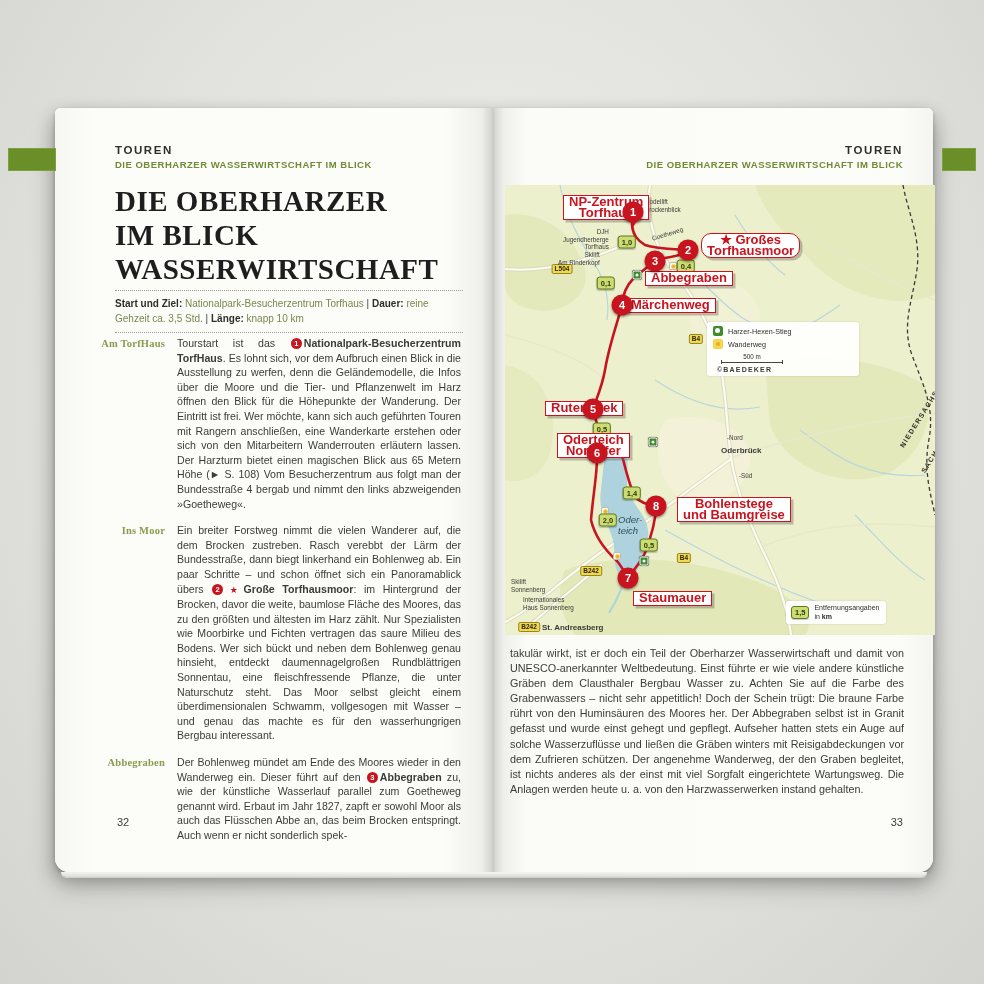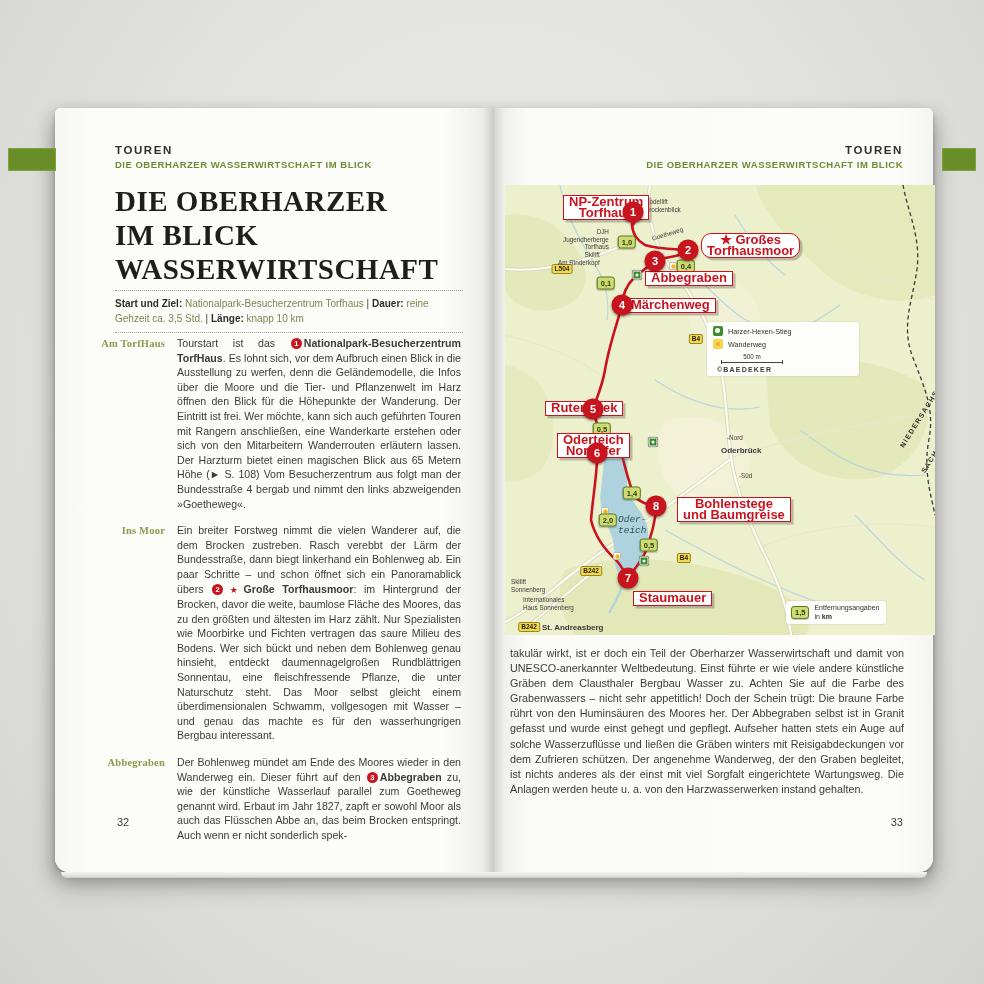--- a/index.html
+++ b/index.html
@@ -81,21 +81,21 @@
     box-shadow:0 1.5px 2.5px rgba(0,0,0,.45); transform:translate(-50%,-50%); }
   .marker.pin::after { content:""; position:absolute; left:50%; top:17px; transform:translateX(-50%);
     border:5px solid transparent; border-top:8px solid #c8141e; }
   .dist { position:absolute; transform:translate(-50%,-50%); background:#ccdc72; border:1px solid #5d7a1e;
     color:#2e3a10; font-size:7.5px; font-weight:bold; line-height:9px; padding:1px 3px; border-radius:3px;
     box-shadow:0 1px 1px rgba(0,0,0,.2); }
   .road { position:absolute; transform:translate(-50%,-50%); background:#f2d84e; border:1px solid #97831f;
     color:#26220a; font-size:6.5px; font-weight:bold; line-height:8px; padding:0 2px; border-radius:2px; }
   .tiny { font-size:6.3px; line-height:7.5px; color:#3a3a38; }
   .tiny.b { font-weight:bold; font-size:8px; line-height:9px; }
-  .lakename { font-family:Liberation Mono, monospace; font-style:italic; font-size:9.5px;
+  .lakename { font-family:Liberation Sans, sans-serif; font-style:italic; font-size:9.5px;
     line-height:10.5px; color:#2f4f5c; }
   .rot { transform-origin:left top; }
   .statelbl { font-size:7px; letter-spacing:1.4px; font-weight:bold; color:#2e2e2c; transform-origin:center; }
   .wp { position:absolute; transform:translate(-50%,-50%); border-radius:2px; }
   .wp.green { width:9px; height:9px; background:#3f8c2f; border:1px solid #fff; box-shadow:0 0 1px #555; }
   .wp.green::after { content:""; position:absolute; left:2px; top:2px; width:3px; height:3px; border-radius:50%; background:#fff; }
   .wp.yellow { width:8px; height:8px; background:#fff; border:1px solid #bbb; }
   .wp.yellow::after { content:""; position:absolute; left:1.5px; top:1.5px; width:3px; height:3px; border-radius:50%; background:#f0a92e; box-shadow:0 0 0 1px #f2d84e; }
 
   .legend { position:absolute; left:202px; top:137px; width:152px; background:rgba(255,255,255,.92);

